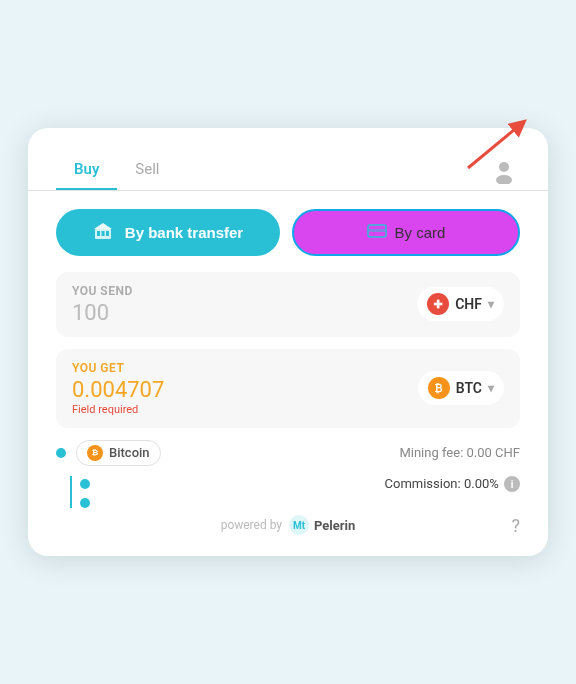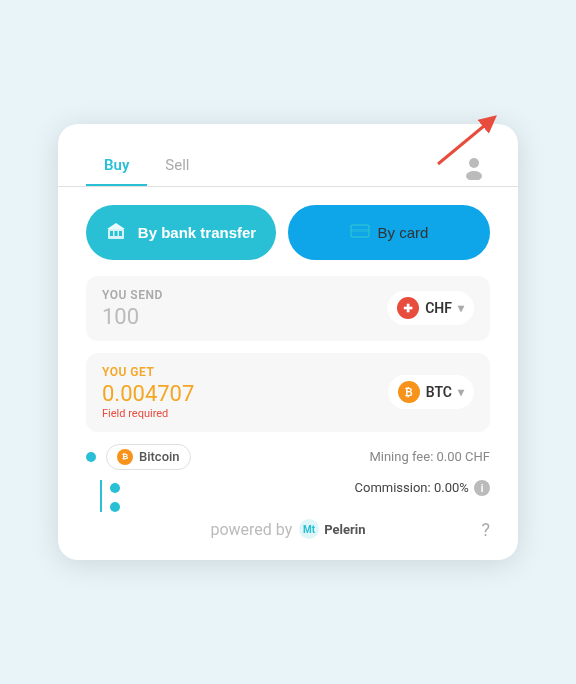--- a/index.html
+++ b/index.html
@@ -8,21 +8,21 @@
       height: 684px;
       display: flex;
       align-items: center;
       justify-content: center;
       background: #e8f4f8;
       font-family: -apple-system, BlinkMacSystemFont, 'Segoe UI', Roboto, sans-serif;
     }
     .card {
       background: #fff;
       border-radius: 20px;
-      width: 460px;
+      width: 520px;
       padding: 24px 28px 20px 28px;
       box-shadow: 0 4px 30px rgba(0,0,0,0.12);
       position: relative;
     }
     .header {
       display: flex;
       align-items: center;
       justify-content: space-between;
       margin-bottom: 0;
     }
@@ -75,23 +75,23 @@
       font-size: 15px;
       font-weight: 600;
       display: flex;
       align-items: center;
       justify-content: center;
       gap: 12px;
       cursor: pointer;
     }
     .btn-card {
       flex: 1;
-      background: #0ea5e9;
+      background: #d946ef;
       color: #333;
-      border: 6px solid #0ea5e9;
+      border: 2px solid #0ea5e9;
       border-radius: 30px;
       padding: 12px 0;
       font-size: 15px;
       font-weight: 500;
       display: flex;
       align-items: center;
       justify-content: center;
       gap: 8px;
       cursor: pointer;
     }
@@ -221,21 +221,21 @@
       letter-spacing: 0.5px;
     }
     .footer {
       display: flex;
       align-items: center;
       justify-content: center;
       gap: 6px;
       position: relative;
     }
     .powered-by {
-      font-size: 16px;
+      font-size: 12px;
       color: #bbb;
     }
     .pelerin-logo {
       display: flex;
       align-items: center;
       gap: 4px;
       font-size: 13px;
       font-weight: 700;
       color: #555;
     }

